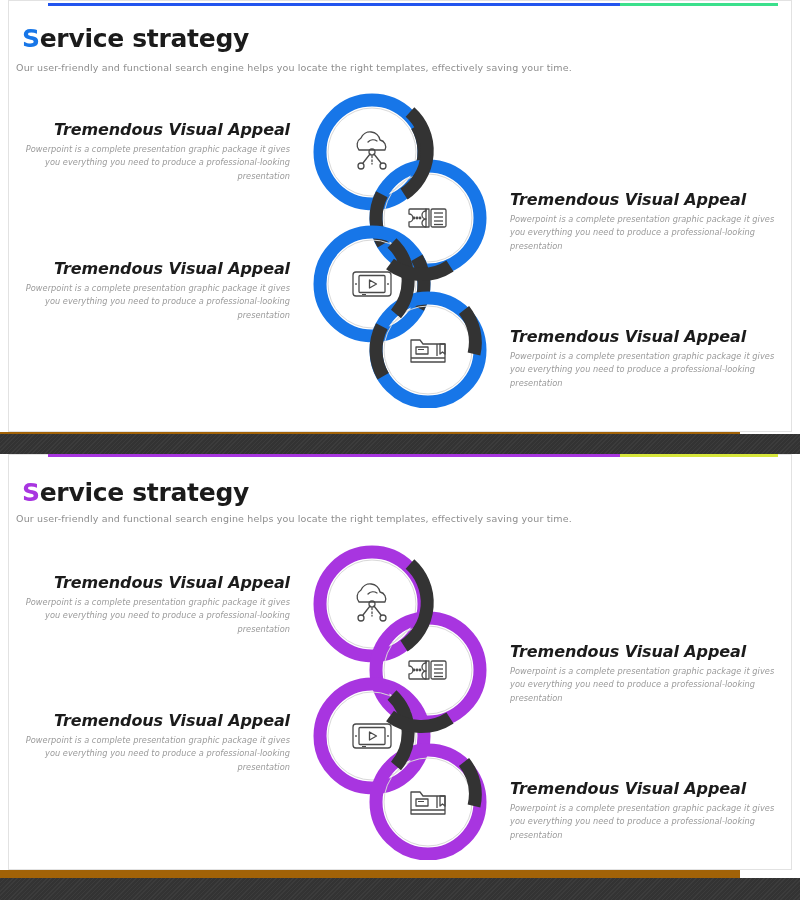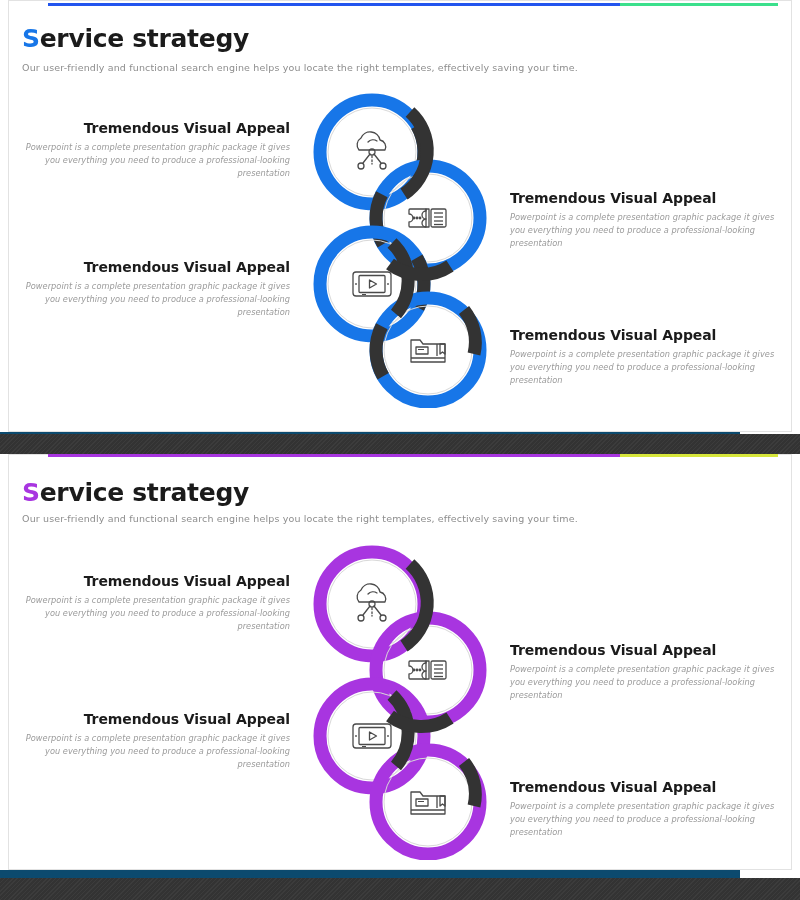--- a/index.html
+++ b/index.html
@@ -2,21 +2,21 @@
 <html><head>
 <meta charset="utf-8">
 <style>
   * { margin:0; padding:0; box-sizing:border-box; }
   html, body {
     width:800px; height:900px;
     background:#ffffff;
     font-family:"DejaVu Sans", sans-serif;
     overflow:hidden;
   }
-  .page { position:relative; width:740px; height:900px; background:#0c4a6e; }
+  .page { position:relative; width:740px; height:900px; background:#a16207; }
 
   
   .slide { position:absolute; left:0; width:800px; background:#fff; }
   .slide-inner {
     position:absolute; left:8px; top:0; width:784px; height:100%;
     border:1px solid #e2e2e2; background:#fff;
   }
 
   
   .rule { position:absolute; height:3px; }
@@ -31,29 +31,29 @@
   }
 
   
   .title {
     position:absolute; left:22px;
     font-size:25px; font-weight:bold; letter-spacing:-.3px;
     color:#1b1b1b; white-space:nowrap;
   }
   .title .cap { font-weight:bold; }
   .subtitle {
-    position:absolute; left:22px;
+    position:absolute; left:16px;
     font-size:9.5px; color:#8d8d8d; letter-spacing:.15px; white-space:nowrap;
   }
 
   
   .txt { position:absolute; width:268px; }
   .txt h3 {
-    font-size:14px; font-weight:bold; color:#1b1b1b;
-    letter-spacing:-.1px; margin-bottom:4px; line-height:1.2;
+    font-size:16px; font-weight:bold; color:#1b1b1b;
+    letter-spacing:-.1px; margin-bottom:4px; line-height:1.2;font-style:italic;
   }
   .txt p {
     font-size:8.2px; color:#9a9a9a; line-height:1.62; letter-spacing:.05px;font-style:italic;
   }
   .txt.right-al { text-align:right; }
   .txt.left-al  { text-align:left; }
 
   
   .graphic { position:absolute; }
   .graphic svg { display:block; }

